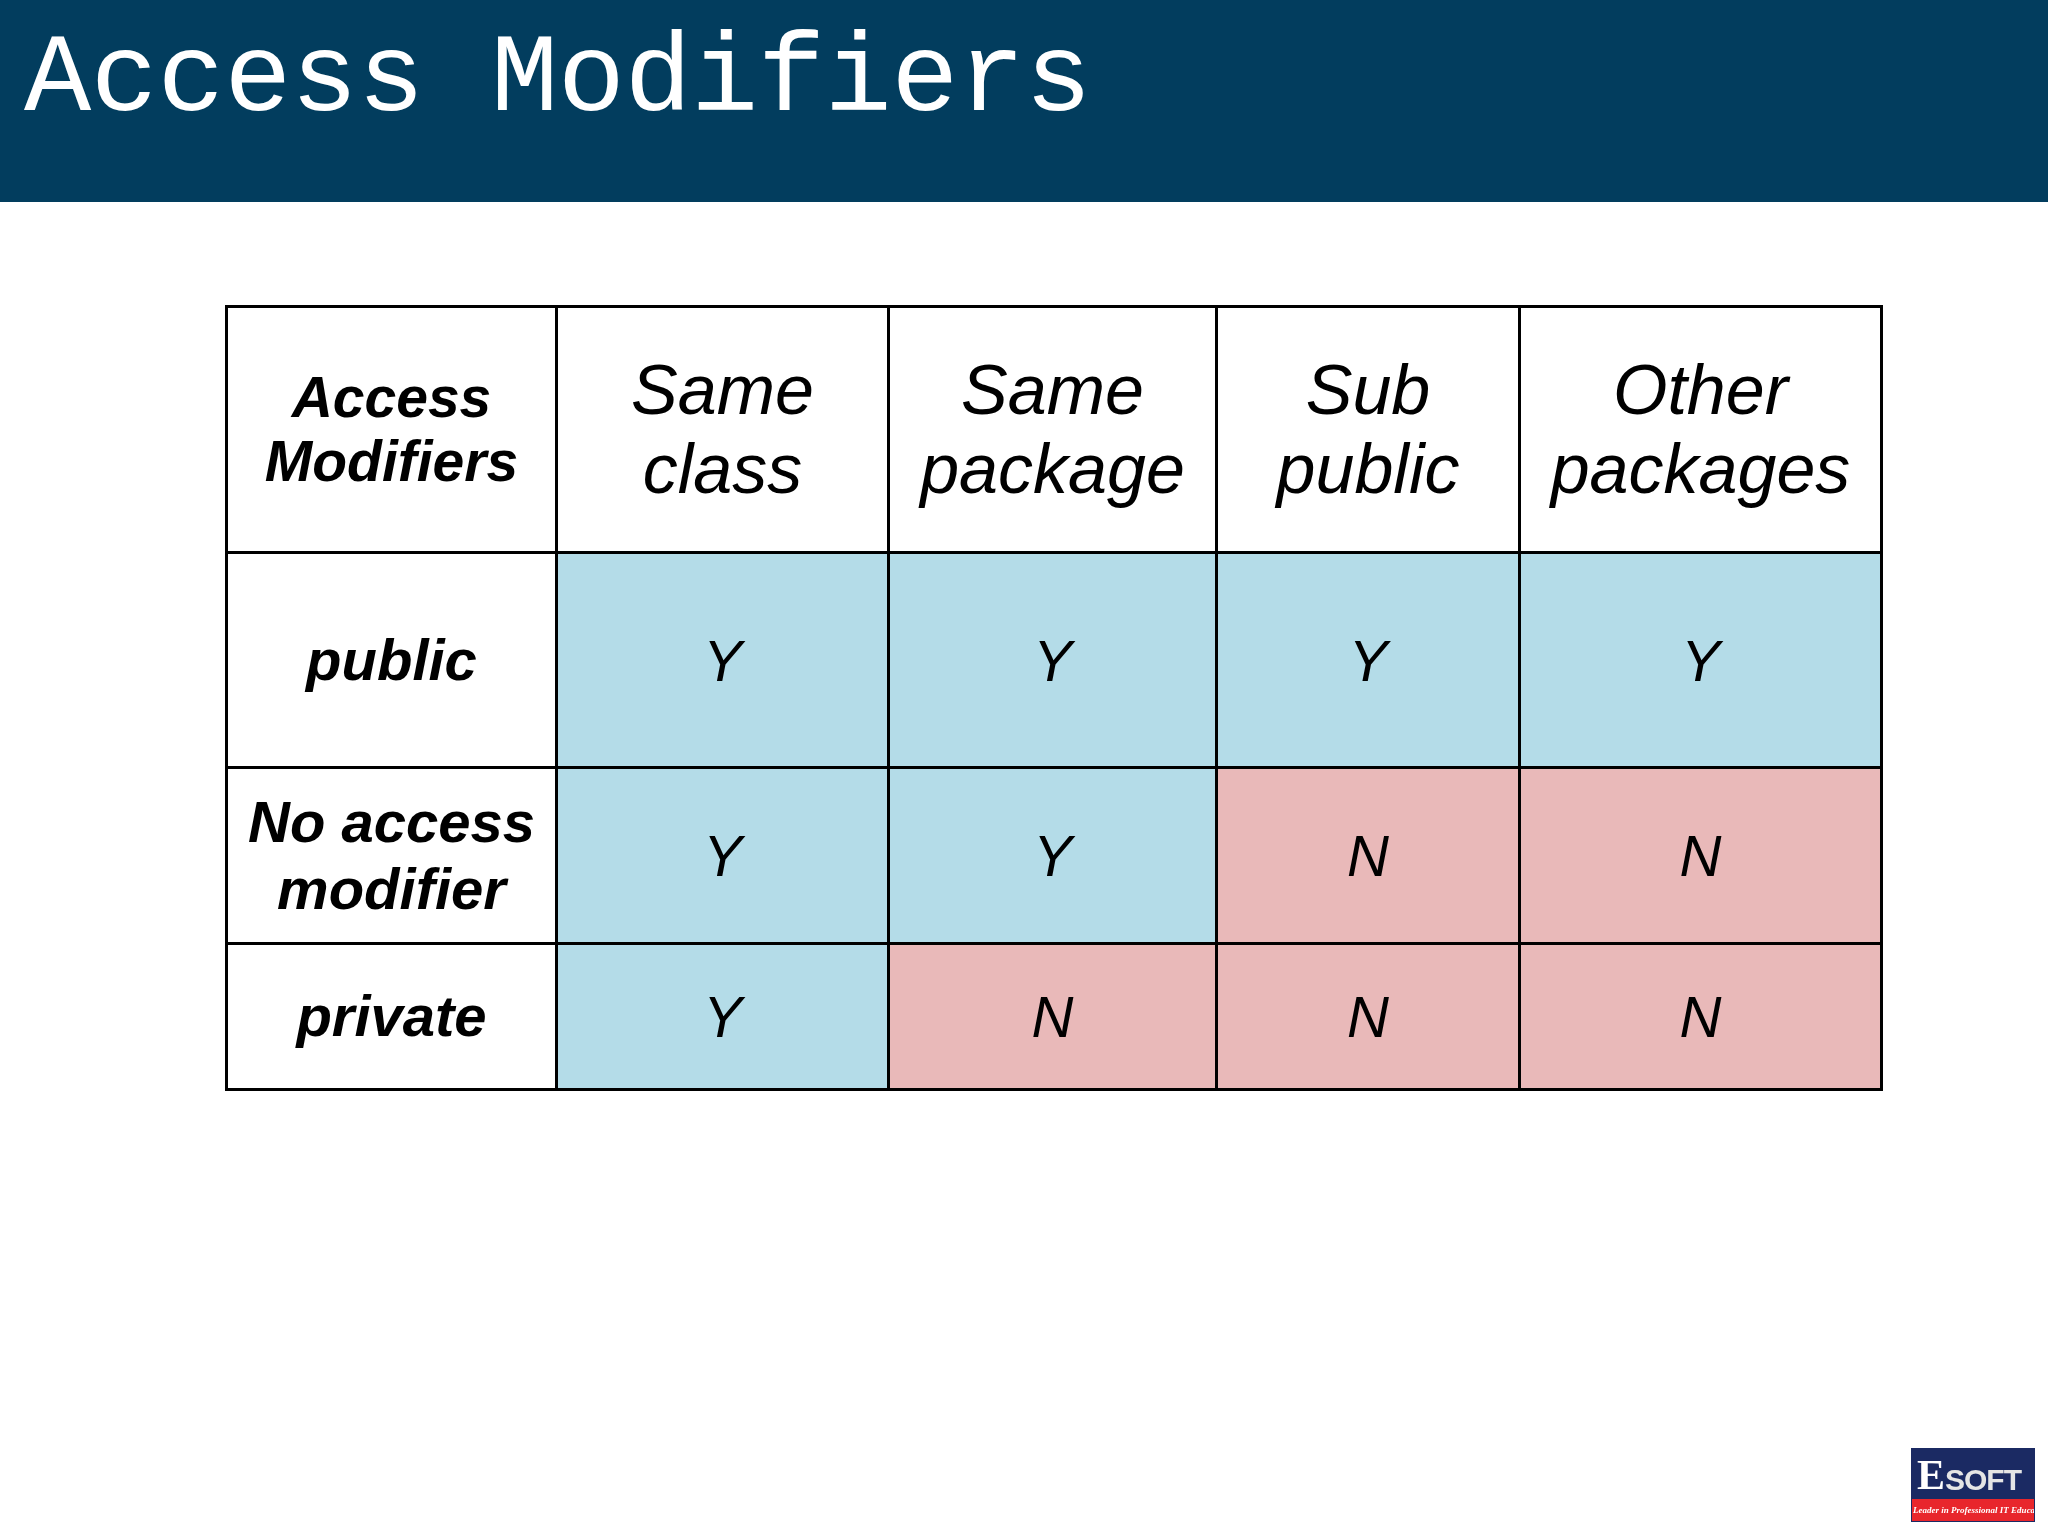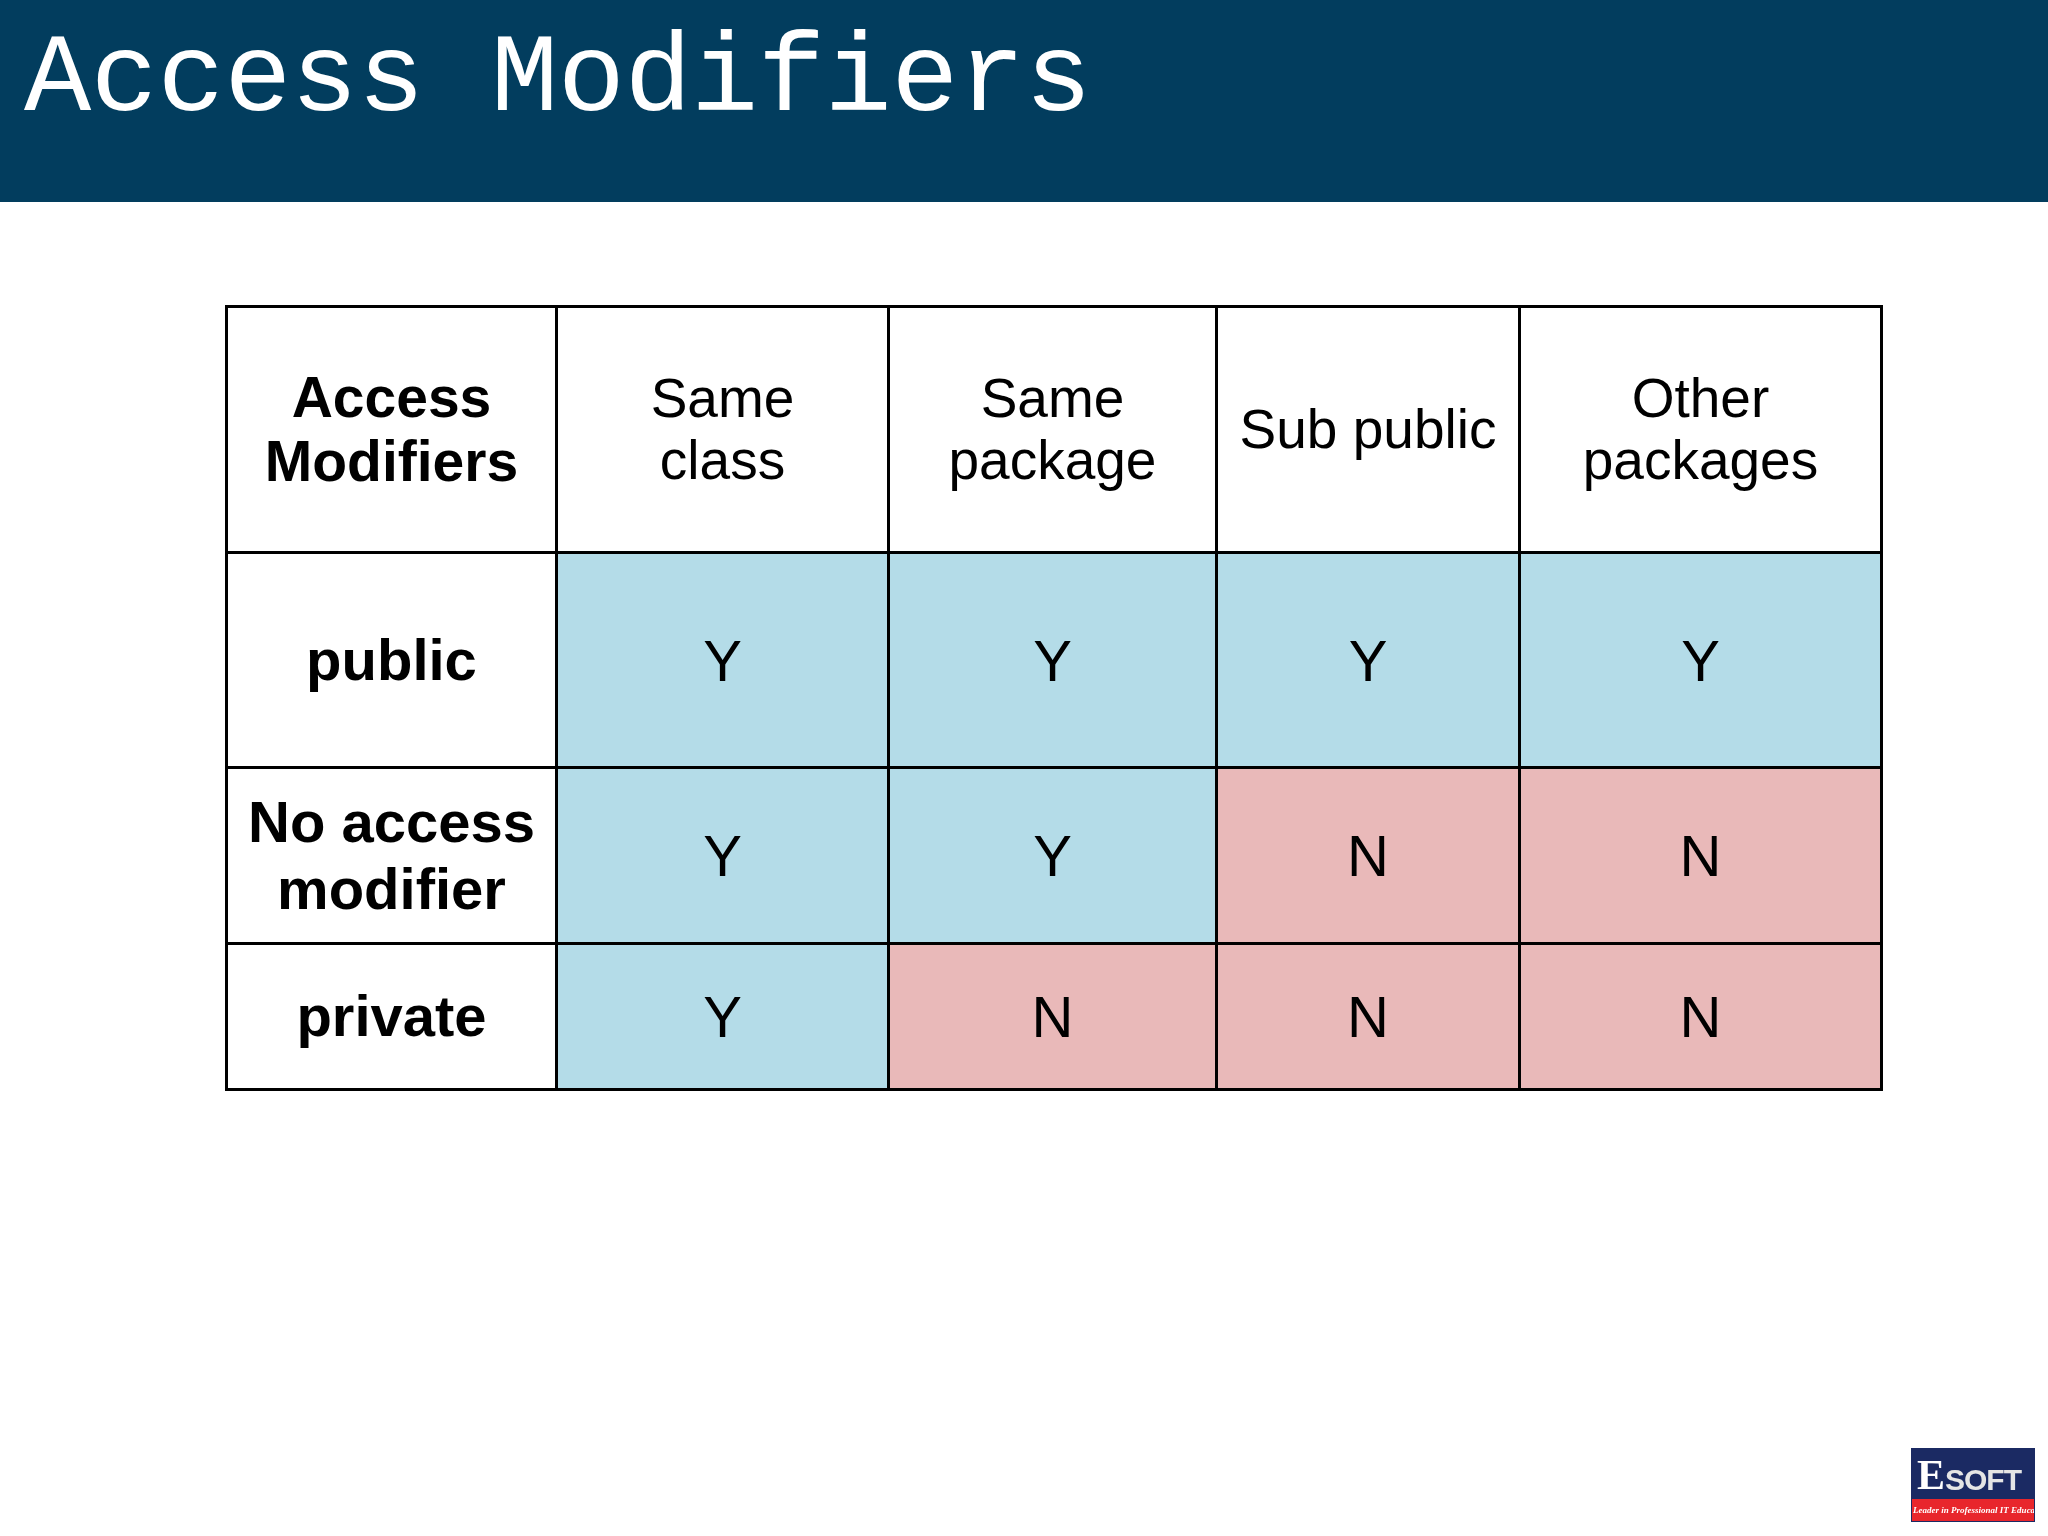--- a/index.html
+++ b/index.html
@@ -39,20 +39,21 @@
   }
 
   
   #access-table {
     position: absolute;
     left: 225px;
     top: 305px;
     width: 1655px;
     border-collapse: collapse;
     table-layout: fixed;
+    font-style: italic;
   }
   #access-table td {
     border: 3px solid #000000;
     padding: 0;
     margin: 0;
     text-align: center;
     vertical-align: middle;
     color: #000000;
     font-family: "Liberation Sans", sans-serif;
   }
@@ -60,21 +61,21 @@
   
   col.c-mod  { width: 330px; }
   col.c-sc   { width: 332px; }
   col.c-sp   { width: 328px; }
   col.c-sub  { width: 303px; }
   col.c-op   { width: 362px; }
 
   
   tr.header-row td {
     height: 243px;
-    font-size: 55px;
+    font-size: 70px;
     line-height: 1.12;
     background: #ffffff;
   }
   td.rowhead {
     text-align: left;
     padding-left: 24px;
     font-weight: bold;
     font-size: 55px;
     line-height: 1.15;
     background: #ffffff;

